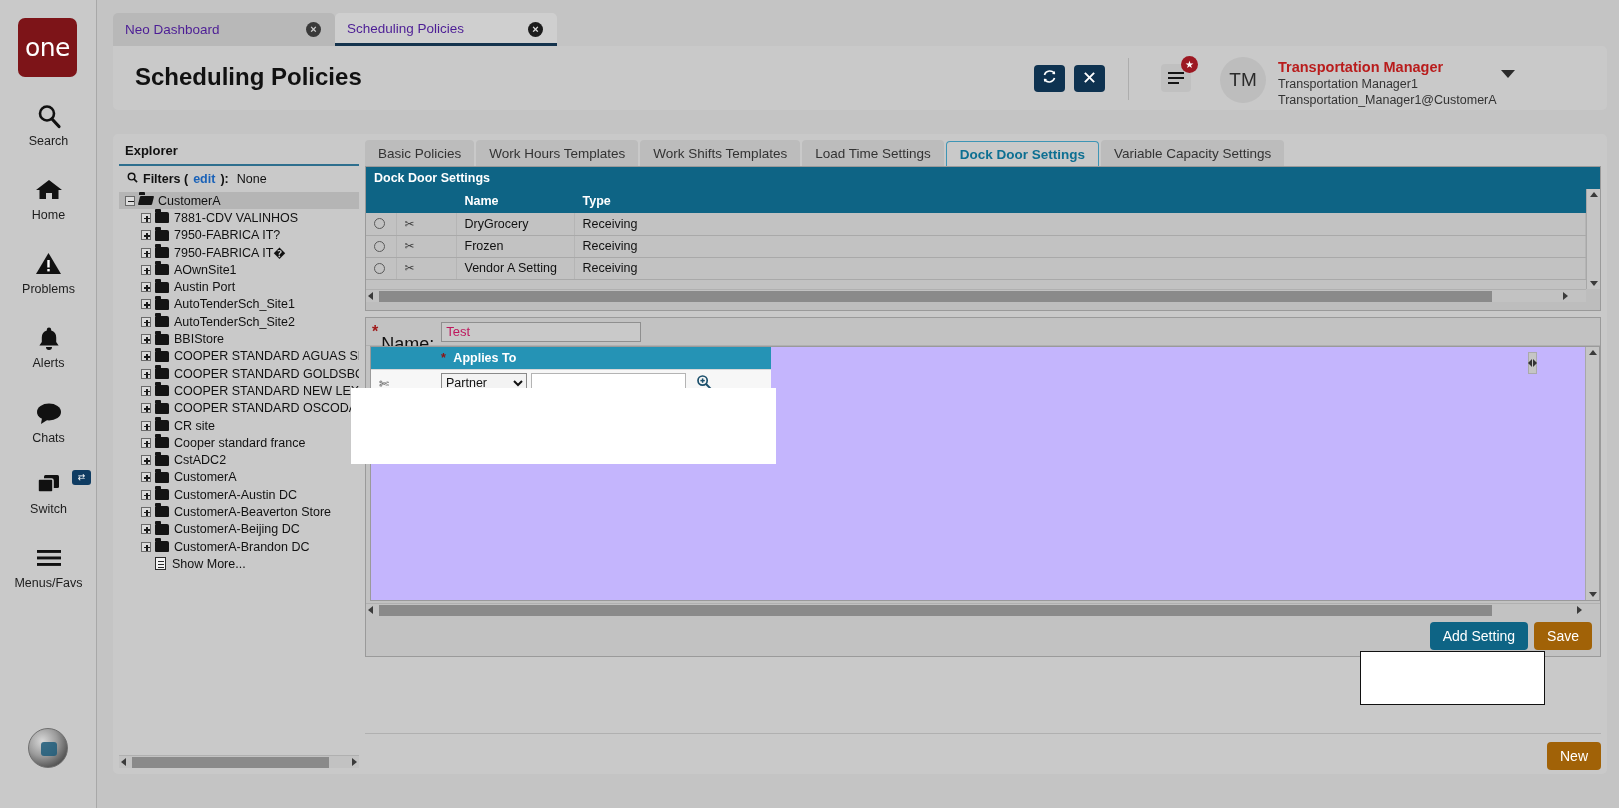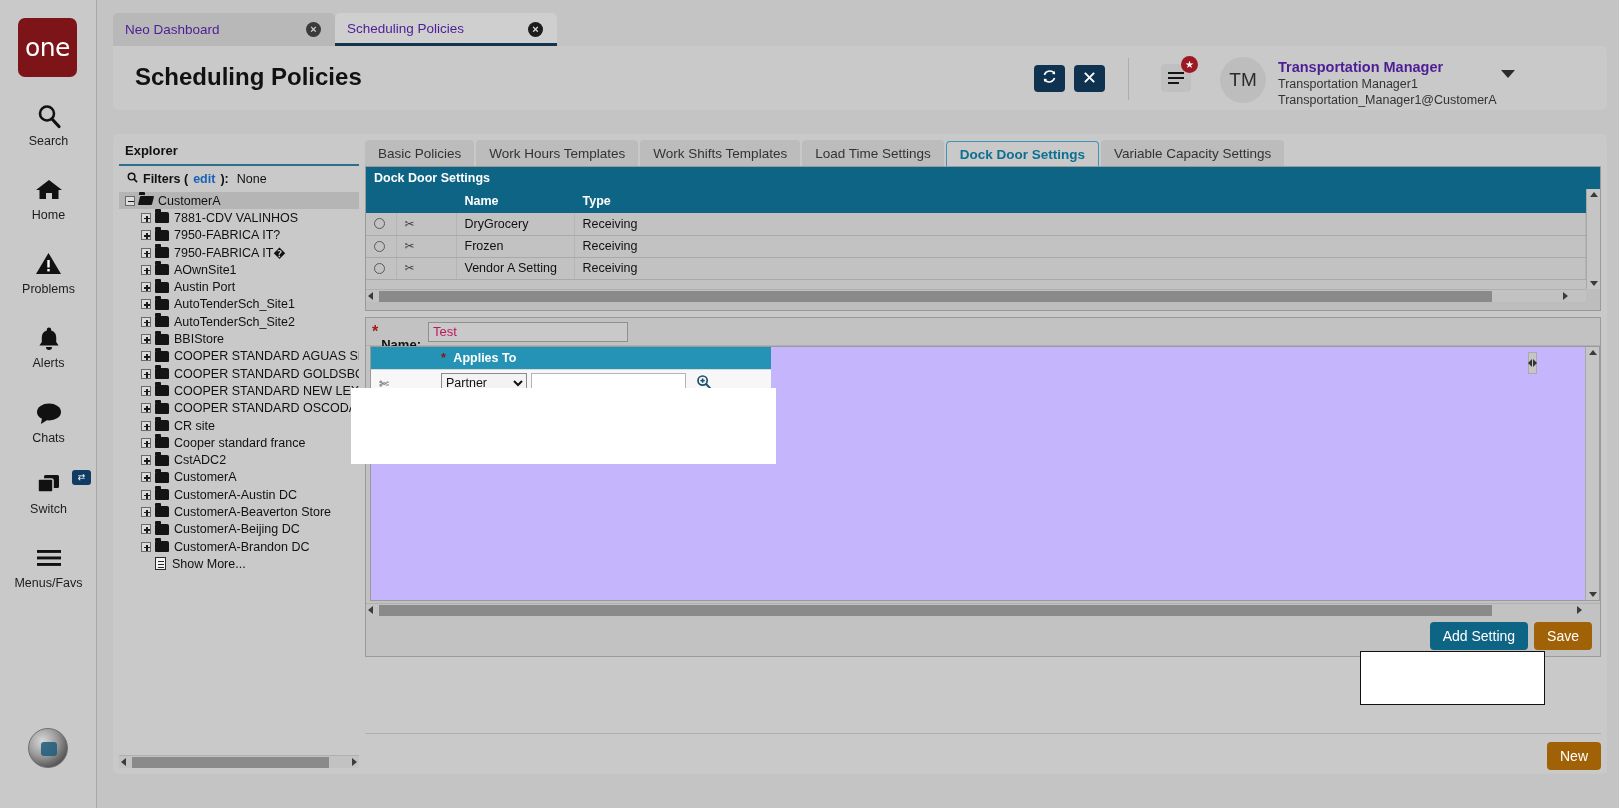--- a/index.html
+++ b/index.html
@@ -95,21 +95,21 @@
     display:flex; align-items:center; justify-content:center;
     color:#fff; font-size:10px; line-height:1;
   }
   .avatar-circ {
     position: absolute; left: 1107px; top: 11px; width: 46px; height: 46px;
     border-radius: 50%; background: #bdbdbd;
     display: flex; align-items: center; justify-content: center;
     font-size: 19px; color: #2b2b2b;
   }
   .uinfo { position: absolute; left: 1165px; top: 13px; }
-  .uinfo .n1 { font-size: 14.5px; font-weight: 700; color: #4c1d95; }
+  .uinfo .n1 { font-size: 14.5px; font-weight: 700; color: #b91c1c; }
   .uinfo .n2 { font-size: 12.5px; color: #333; margin-top: 2px; }
   .uinfo .n3 { font-size: 12.5px; color: #333; margin-top: 2px; }
   .chev {
     position: absolute; left: 1388px; top: 24px; cursor: pointer;
     width: 0; height: 0; border-left: 7px solid transparent;
     border-right: 7px solid transparent; border-top: 8px solid #2b2b2b;
   }
 
   
   .shell {
@@ -182,21 +182,21 @@
   .radio { width: 11px; height: 11px; border: 1px solid #5a5a5a; border-radius: 50%; background: #c2c2c2; cursor: pointer; }
   .xic { font-size: 12px; color: #3a3a3a; cursor: pointer; }
 
   .vsb { position: absolute; right: 0; top: 0; width: 14px; background: #c5c5c5; border-left: 1px solid #a8a8a8; }
   .vsb .ar { position: absolute; left: 3px; width: 0; height: 0; }
   .vsb .ar.u { top: 3px; border-left: 4px solid transparent; border-right: 4px solid transparent; border-bottom: 5px solid #3b3b3b; }
   .vsb .ar.d { bottom: 3px; border-left: 4px solid transparent; border-right: 4px solid transparent; border-top: 5px solid #3b3b3b; }
 
   .namebar { height: 28px; background: #c2c2c2; border: 1px solid #9a9a9a; border-top: none; display: flex; align-items: center; padding-left: 6px; }
   .req { color: #a01a1a; font-weight: 700; }
-  .namelbl { font-size: 13px; font-weight: 700; color: #111; margin-right: 7px; margin-top: 25px; }
+  .namelbl { font-size: 18px; font-weight: 400; color: #111; margin-right: 7px; margin-top: 25px; }
   .nameinput {
     width: 200px; height: 20px; background: #c9c9c9; border: 1px solid #8f8f8f;
     font-size: 13px; color: #be185d; padding: 0 4px; font-family: "Liberation Sans", sans-serif;
   }
 
   .stabs { display: flex; height: 19px; align-items: flex-end; margin-top: 3px; margin-left: 4px; }
   .stab { height: 19px; padding: 0 9px; background: #c6c6c6; border: 1px solid #a0a0a0; border-bottom: none;
           border-radius: 3px 3px 0 0; font-size: 12.5px; color: #2b2b2b; display: flex; align-items: center;
           margin-right: 2px; cursor: pointer; }
   .stab.active { background: #2593b5; color: #fff; font-weight: 700; border-color: #2593b5; }

